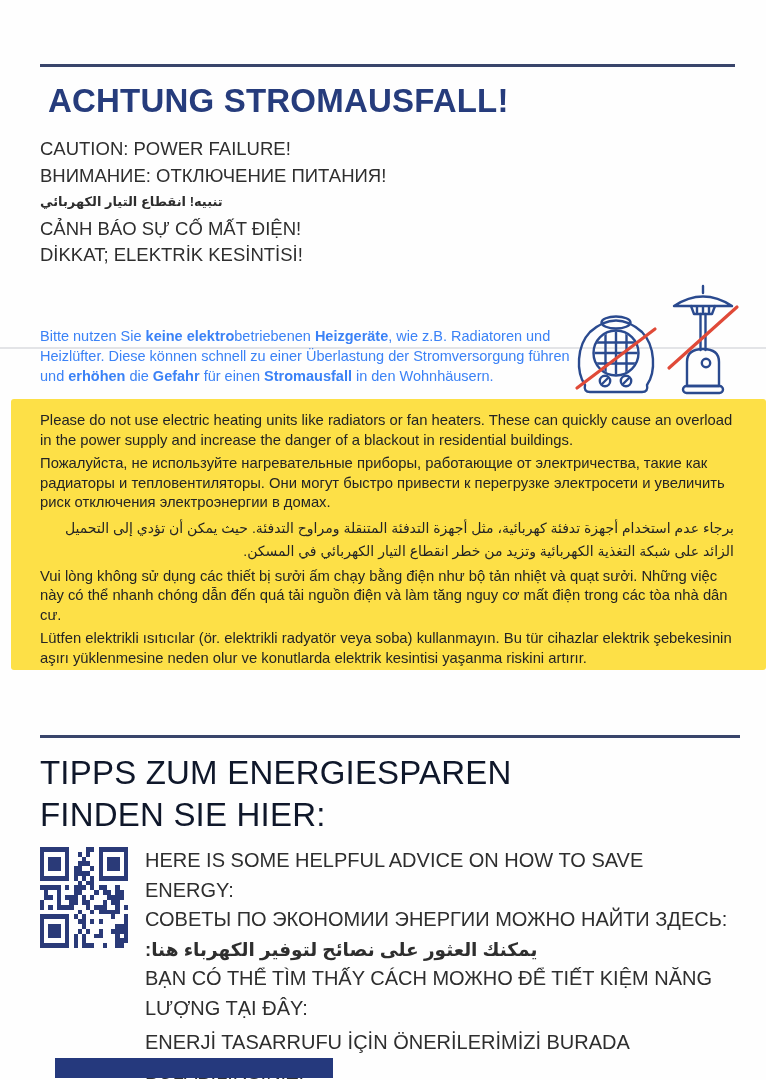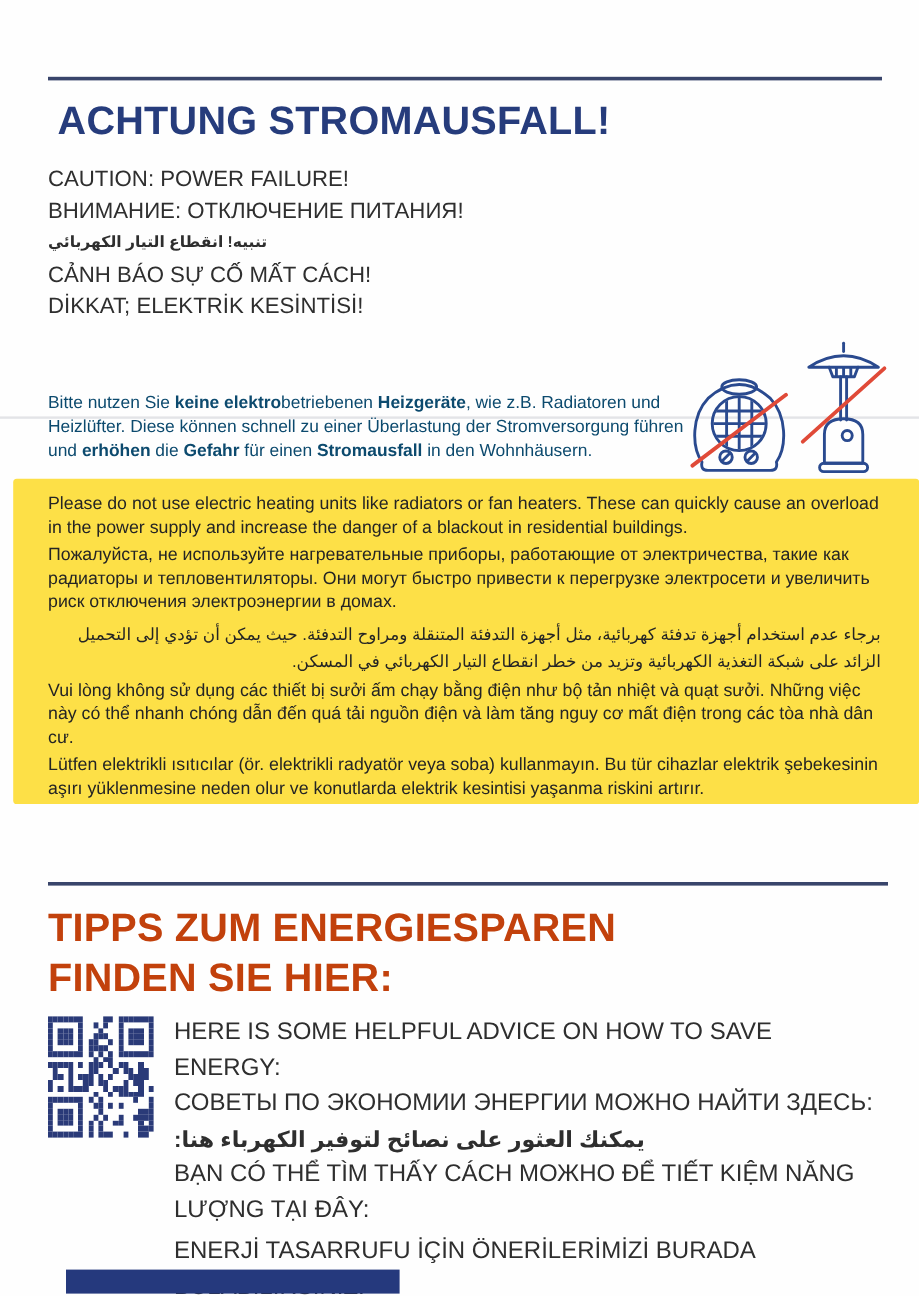--- a/index.html
+++ b/index.html
@@ -15,38 +15,38 @@
   .h1{
     position:absolute;left:48px;top:82px;width:700px;
     font-size:33px;font-weight:800;letter-spacing:.2px;color:#263c7c;
   }
   .subtitles{position:absolute;left:40px;top:136px;width:680px;
     font-size:18.5px;line-height:26.5px;color:#2e2e2e;}
   .sub{white-space:nowrap;}
   .sub.ar{font-weight:700;font-size:13px;text-align:left;}
   .german{
     position:absolute;left:40px;top:326px;width:545px;margin:0;
-    font-size:14.5px;line-height:20px;color:#0c4a6e;
+    font-size:14.5px;line-height:20px;color:#3b82f6;
   }
   .artifact{position:absolute;left:0;top:347px;width:766px;height:2px;
     background:#c3c6cc;opacity:.45;}
   .icons{position:absolute;left:574px;top:284px;width:176px;height:112px;}
   .icons svg{position:absolute;bottom:0;}
   .icon-fan{left:0;}
   .icon-patio{left:92px;}
   .bluebox{
     position:absolute;left:11px;top:399px;width:755px;height:271px;
     background:#fde047;border-radius:3px;box-sizing:border-box;
     padding:12px 32px 6px 29px;overflow:hidden;
   }
   .bluebox p{margin:0 0 4px 0;font-size:14.8px;line-height:19.5px;color:#242424;}
   .bluebox p.ar{direction:rtl;text-align:right;line-height:23px;font-weight:400;font-size:14px;}
   .h2{
     position:absolute;left:40px;top:752px;width:700px;
-    font-size:33px;font-weight:700;line-height:42px;letter-spacing:.2px;color:#c2410c;
+    font-size:33px;font-weight:400;line-height:42px;letter-spacing:.2px;color:#0f172a;
   }
   .qr{
     position:absolute;left:40px;top:847px;width:88px;height:101px;
     display:grid;grid-template-columns:repeat(21,1fr);grid-template-rows:repeat(21,1fr);
     background:#fefefe;
   }
   .qr div{background:transparent;}
   .qr div.d{background:#2a3a78;}
   .advice{
     position:absolute;left:145px;top:846px;width:592px;
@@ -65,21 +65,21 @@
 <div class="page">
 
   <div class="rule rule-top"></div>
 
   <div class="h1">ACHTUNG STROMAUSFALL!</div>
 
   <div class="subtitles">
     <div class="sub">CAUTION: POWER FAILURE!</div>
     <div class="sub">ВНИМАНИЕ: ОТКЛЮЧЕНИЕ ПИТАНИЯ!</div>
     <div class="sub ar" dir="rtl">تنبيه! انقطاع التيار الكهربائي</div>
-    <div class="sub">CẢNH BÁO SỰ CỐ MẤT CÁCH!</div>
+    <div class="sub">CẢNH BÁO SỰ CỐ MẤT ĐIỆN!</div>
     <div class="sub">DİKKAT; ELEKTRİK KESİNTİSİ!</div>
   </div>
 
   <div class="artifact"></div>
 
   <p class="german"><span>Bitte nutzen Sie </span><b>keine elektro</b><span>betriebenen </span><b>Heizgeräte</b><span>, wie z.B. Radiatoren und Heizlüfter. Diese können schnell zu einer Überlastung der Stromversorgung führen und </span><b>erhöhen</b><span> die </span><b>Gefahr</b><span> für einen </span><b>Stromausfall</b><span> in den Wohnhäusern.</span></p>
 
   <div class="icons">
     <svg class="icon-fan" width="84" height="90" viewBox="0 0 84 90">
       <g class="icon-stroke">

